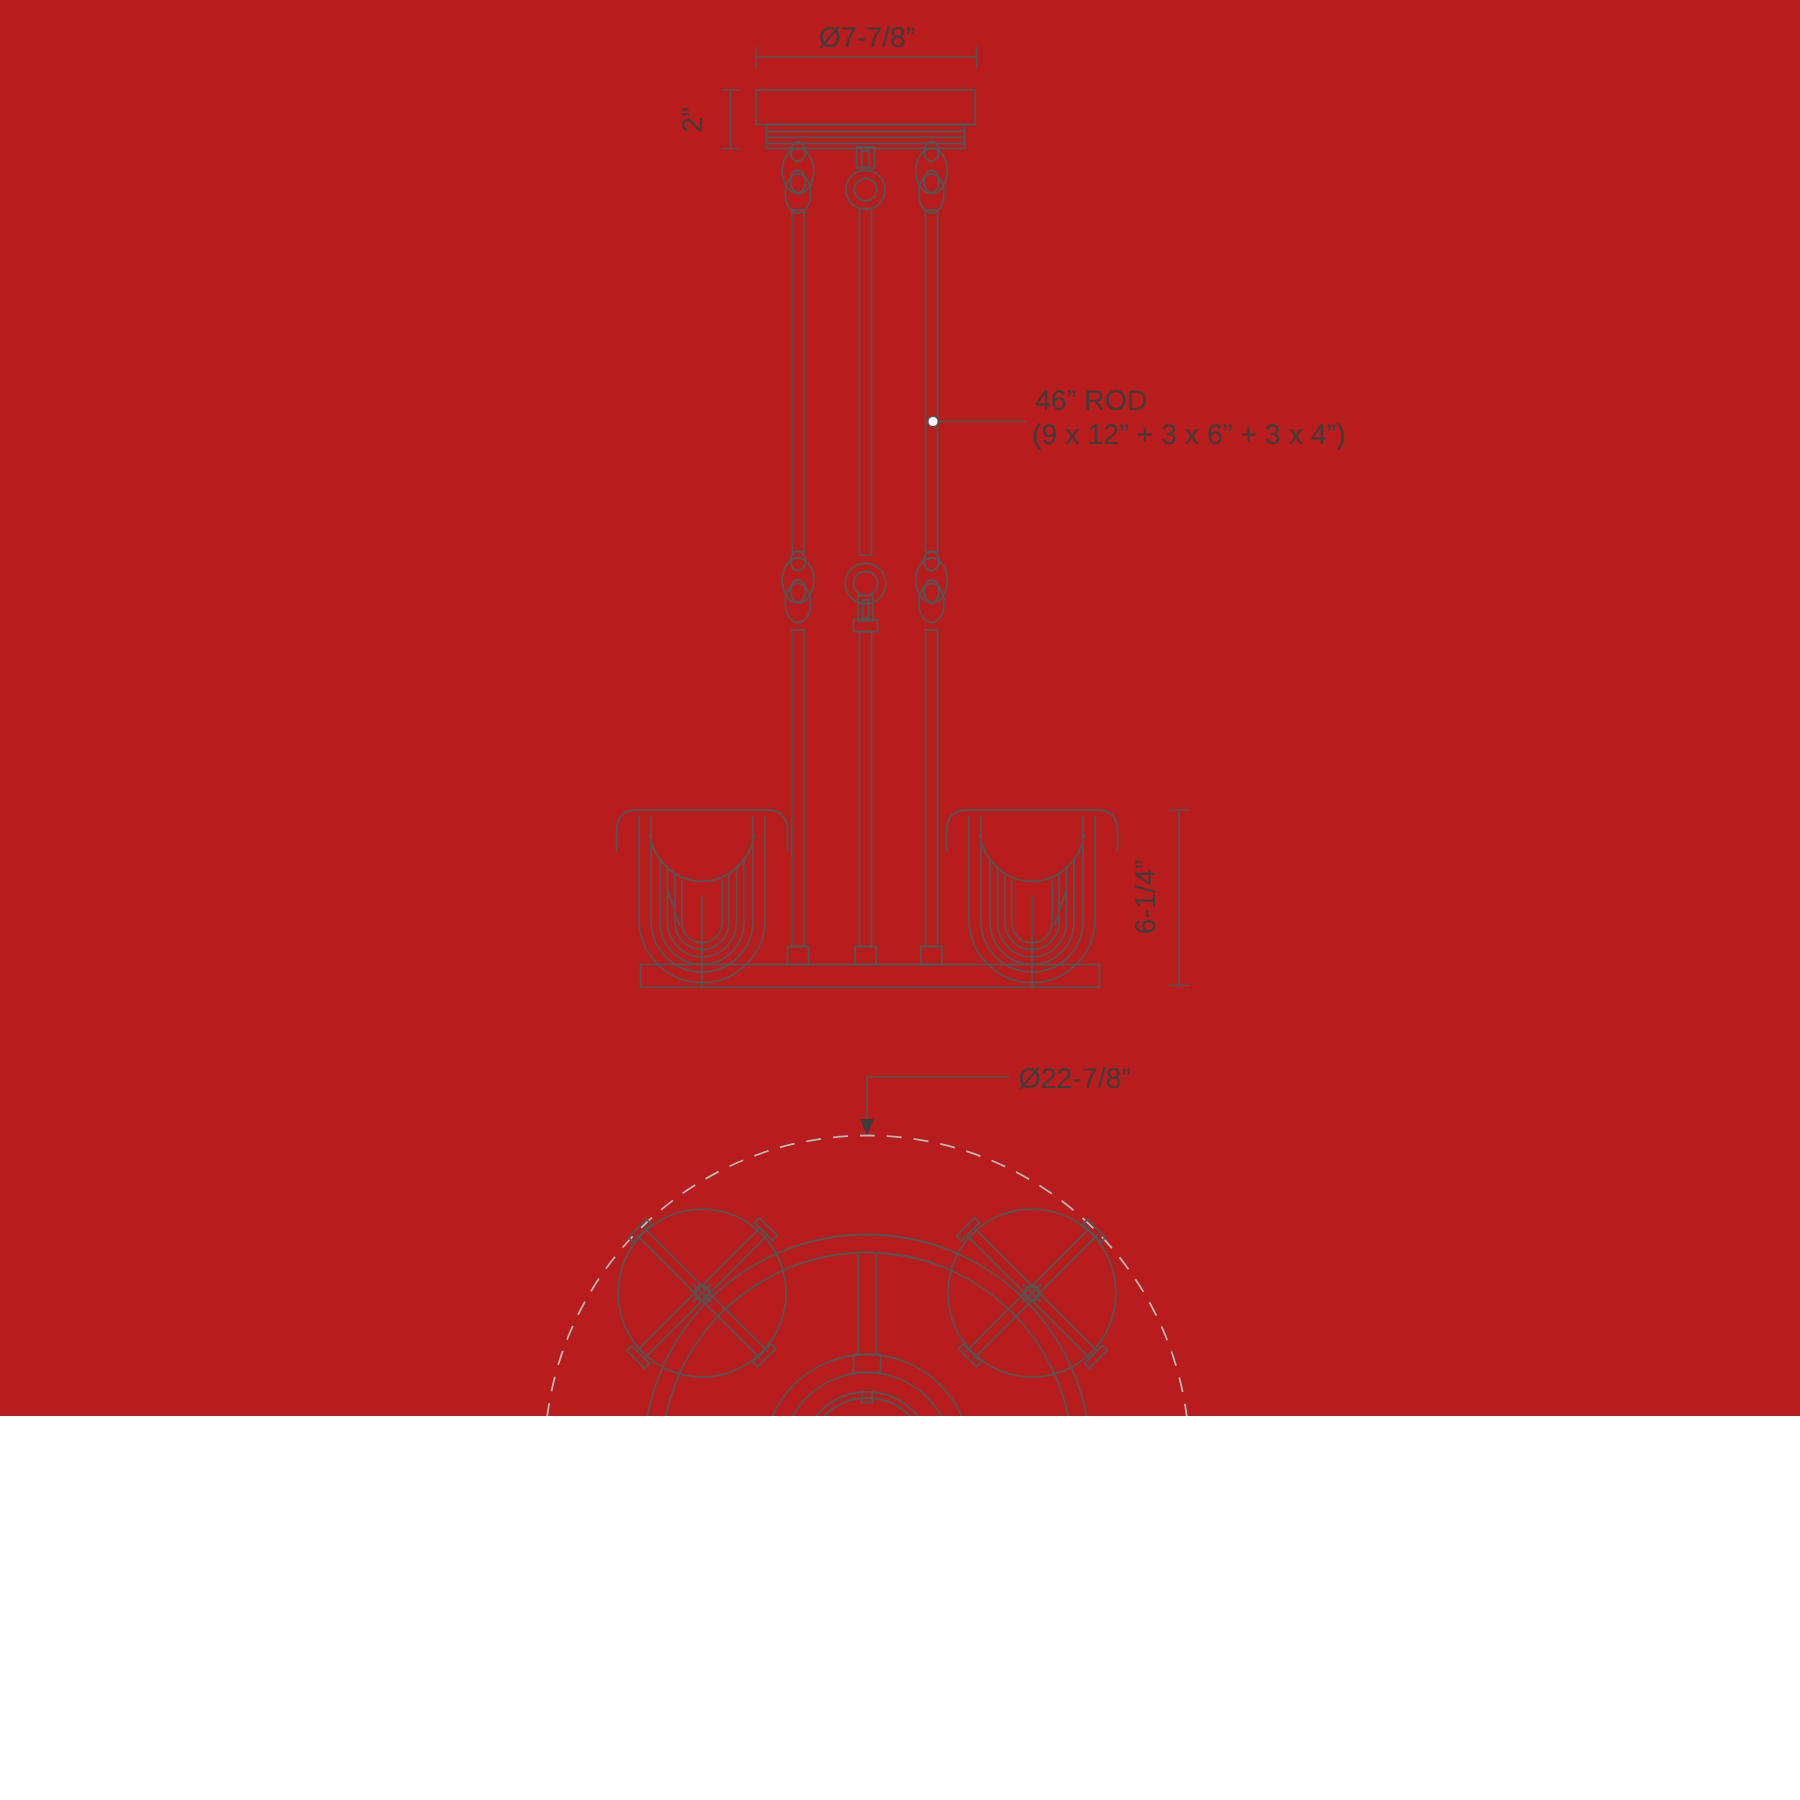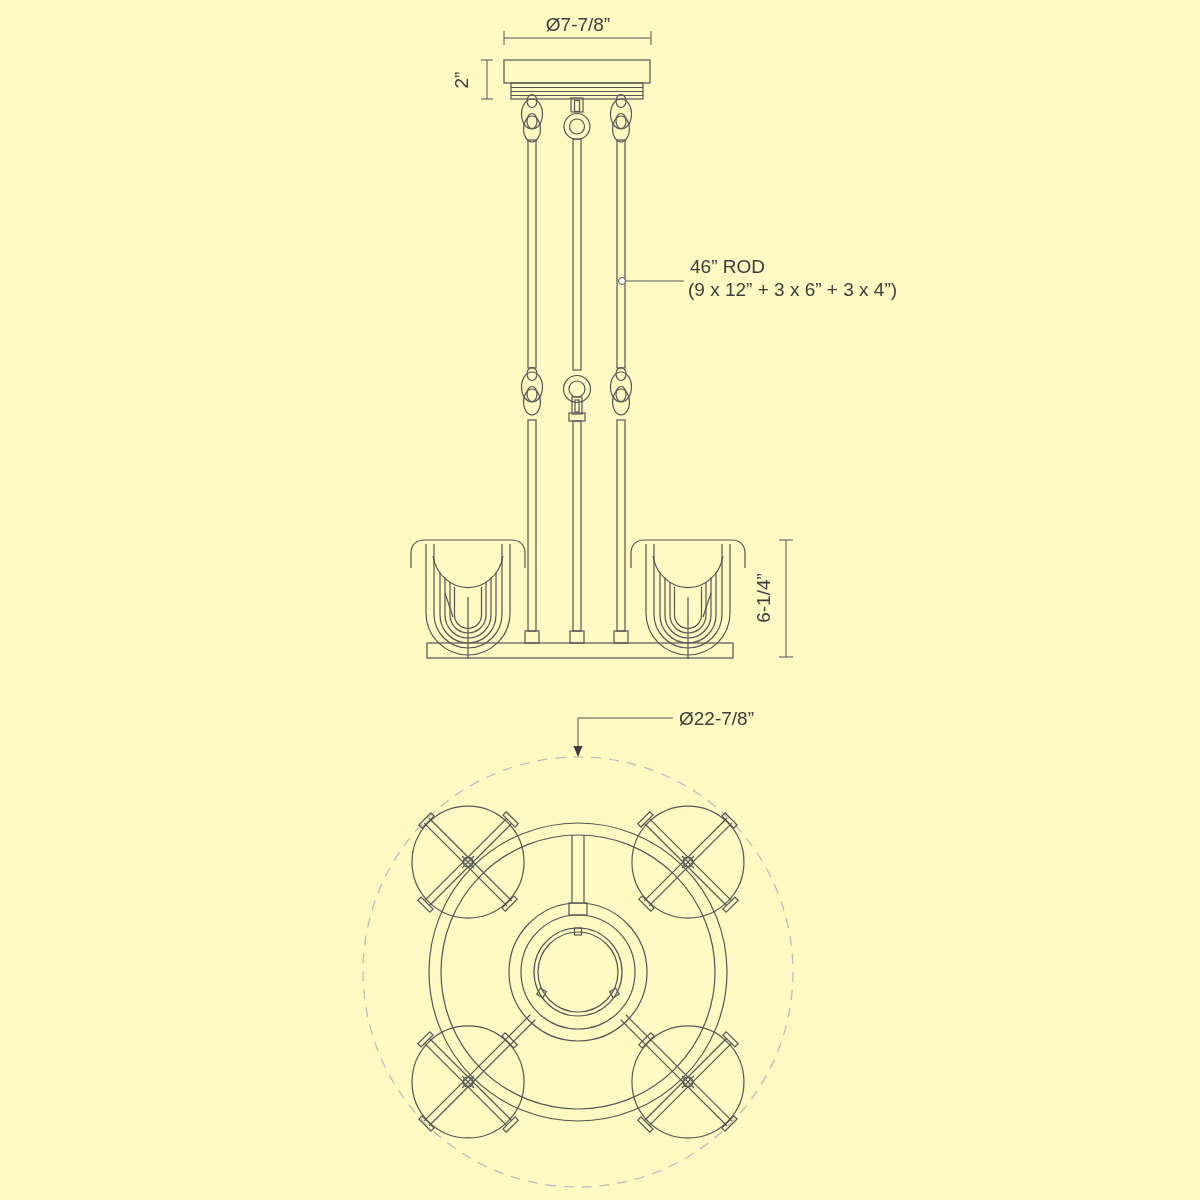--- a/index.html
+++ b/index.html
@@ -1,16 +1,16 @@
 <!DOCTYPE html>
 <html><head>
 <meta charset="utf-8">
 <style>
   html,body{margin:0;padding:0;background:#ffffff;}
-  .canvas{position:relative;width:1200px;height:1200px;background:#fef9c3;overflow:hidden;
+  .canvas{position:relative;width:1200px;height:944px;background:#b91c1c;overflow:hidden;
           font-family:"Liberation Sans", sans-serif;}
   svg text{font-family:"Liberation Sans", sans-serif;font-size:19px;fill:#3d3d3d;}
 </style>
 </head>
 <body>
 
 <div class="canvas">
 <svg width="1200" height="1200" viewBox="0 0 1200 1200">
   <defs>
 

